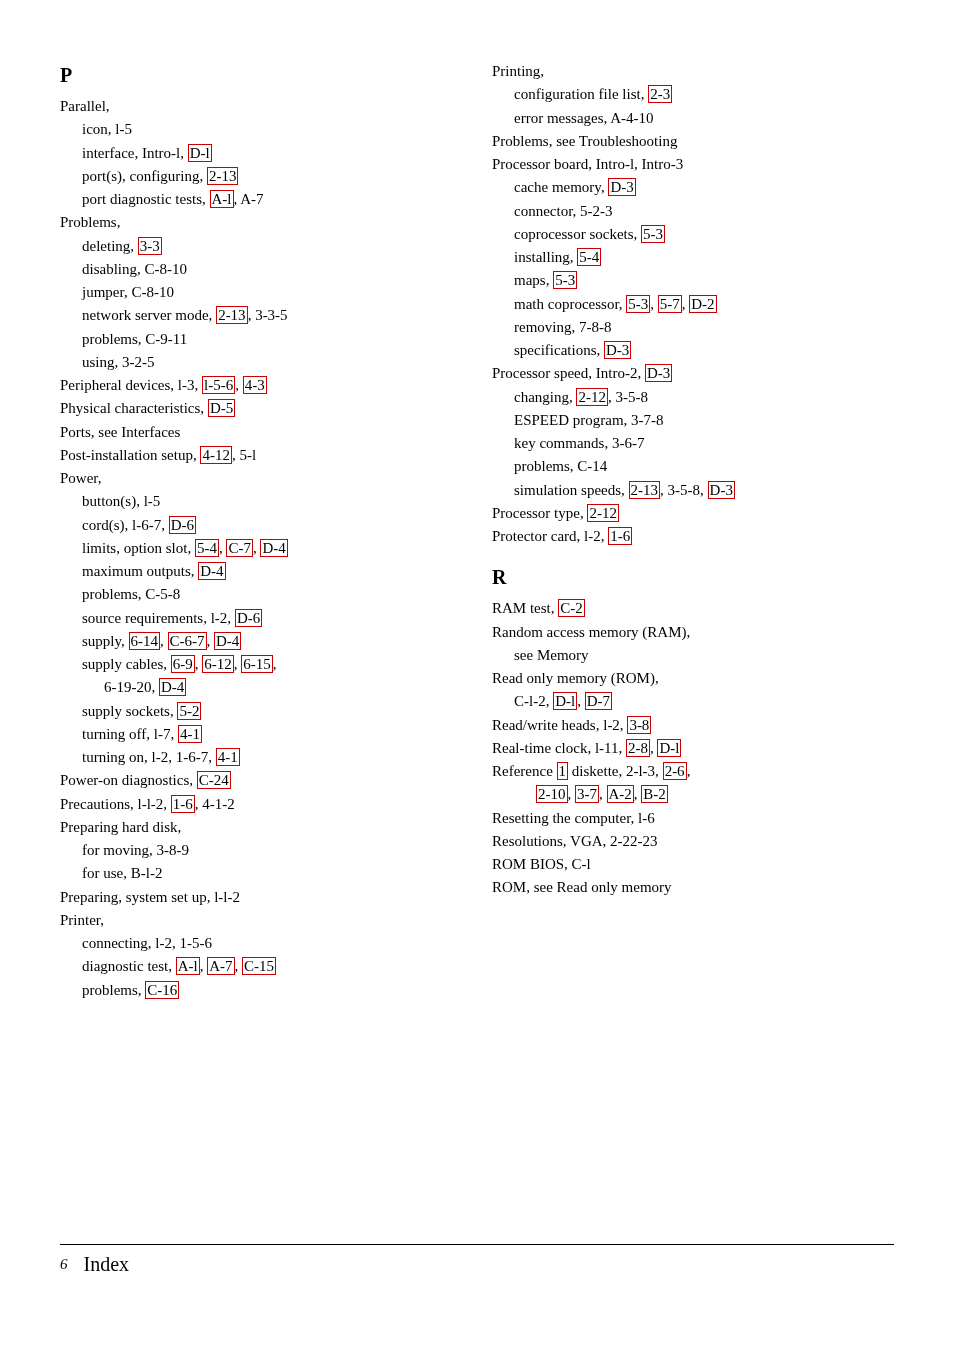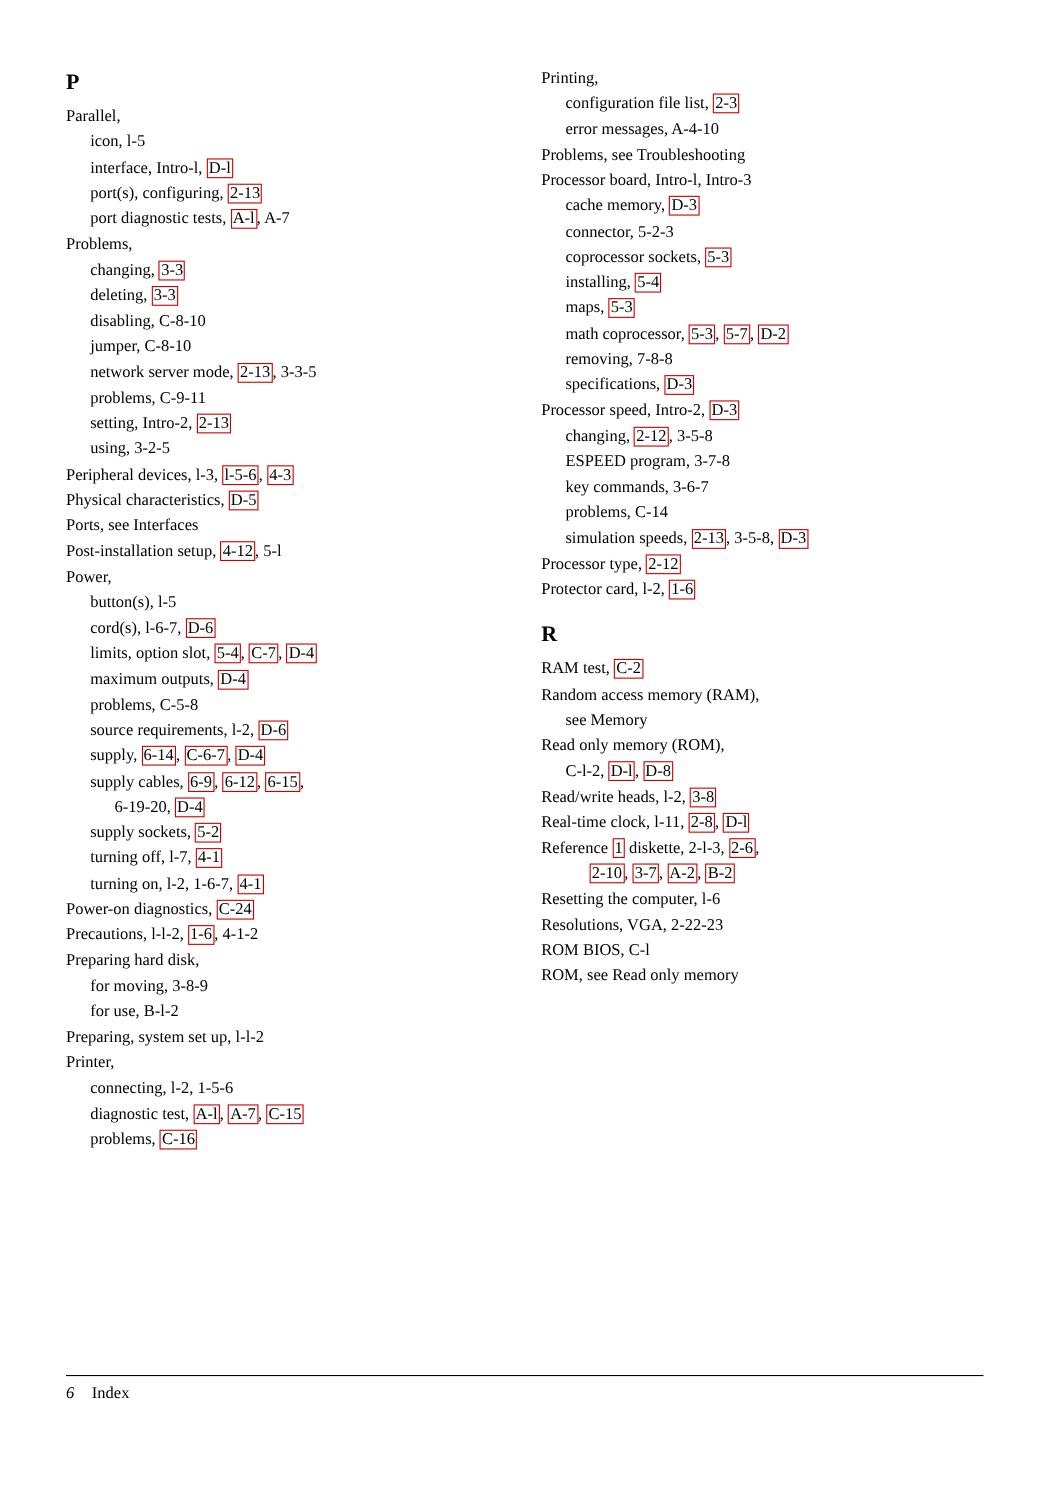--- a/index.html
+++ b/index.html
@@ -64,47 +64,45 @@
     .footer {
       display: flex;
       align-items: center;
       gap: 16px;
     }
     .footer-num {
       font-style: italic;
       font-size: 15px;
     }
     .footer-label {
-      font-size: 15px;
+      font-size: 20px;
     }
     .mt-section { margin-top: 18px; }
   </style>
 </head>
 <body>
 
 <div class="page">
   <div class="columns">
 
     <div class="col">
       <div class="section-letter">P</div>
 
       <div class="entry entry-main">Parallel,</div>
       <div class="entry entry-sub">icon, l-5</div>
       <div class="entry entry-sub">interface, Intro-l, <span class="ref">D-l</span></div>
       <div class="entry entry-sub">port(s), configuring, <span class="ref">2-13</span></div>
       <div class="entry entry-sub">port diagnostic tests, <span class="ref">A-l</span>, A-7</div>
 
       <div class="entry entry-main">Problems,</div>
-      <div class="entry entry-sub">changing, <span class="ref">3-3</span></div>
       <div class="entry entry-sub">deleting, <span class="ref">3-3</span></div>
       <div class="entry entry-sub">disabling, C-8-10</div>
       <div class="entry entry-sub">jumper, C-8-10</div>
       <div class="entry entry-sub">network server mode, <span class="ref">2-13</span>, 3-3-5</div>
       <div class="entry entry-sub">problems, C-9-11</div>
-      <div class="entry entry-sub">setting, Intro-2, <span class="ref">2-13</span></div>
       <div class="entry entry-sub">using, 3-2-5</div>
 
       <div class="entry entry-main">Peripheral devices, l-3, <span class="ref">l-5-6</span>, <span class="ref">4-3</span></div>
       <div class="entry entry-main">Physical characteristics, <span class="ref">D-5</span></div>
       <div class="entry entry-main">Ports, see Interfaces</div>
       <div class="entry entry-main">Post-installation setup, <span class="ref">4-12</span>, 5-l</div>
 
       <div class="entry entry-main">Power,</div>
       <div class="entry entry-sub">button(s), l-5</div>
       <div class="entry entry-sub">cord(s), l-6-7, <span class="ref">D-6</span></div>
@@ -161,21 +159,21 @@
 
       <div class="entry entry-main">Processor type, <span class="ref">2-12</span></div>
       <div class="entry entry-main">Protector card, l-2, <span class="ref">1-6</span></div>
 
       <div class="section-letter mt-section">R</div>
 
       <div class="entry entry-main">RAM test, <span class="ref">C-2</span></div>
       <div class="entry entry-main">Random access memory (RAM),</div>
       <div class="entry entry-sub">see Memory</div>
       <div class="entry entry-main">Read only memory (ROM),</div>
-      <div class="entry entry-sub">C-l-2, <span class="ref">D-l</span>, <span class="ref">D-8</span></div>
+      <div class="entry entry-sub">C-l-2, <span class="ref">D-l</span>, <span class="ref">D-7</span></div>
       <div class="entry entry-main">Read/write heads, l-2, <span class="ref">3-8</span></div>
       <div class="entry entry-main">Real-time clock, l-11, <span class="ref">2-8</span>, <span class="ref">D-l</span></div>
       <div class="entry entry-main">Reference <span class="ref">1</span> diskette, 2-l-3, <span class="ref">2-6</span>,</div>
       <div class="entry entry-sub2"><span class="ref">2-10</span>, <span class="ref">3-7</span>, <span class="ref">A-2</span>, <span class="ref">B-2</span></div>
       <div class="entry entry-main">Resetting the computer, l-6</div>
       <div class="entry entry-main">Resolutions, VGA, 2-22-23</div>
       <div class="entry entry-main">ROM BIOS, C-l</div>
       <div class="entry entry-main">ROM, see Read only memory</div>
     </div>
   </div>

